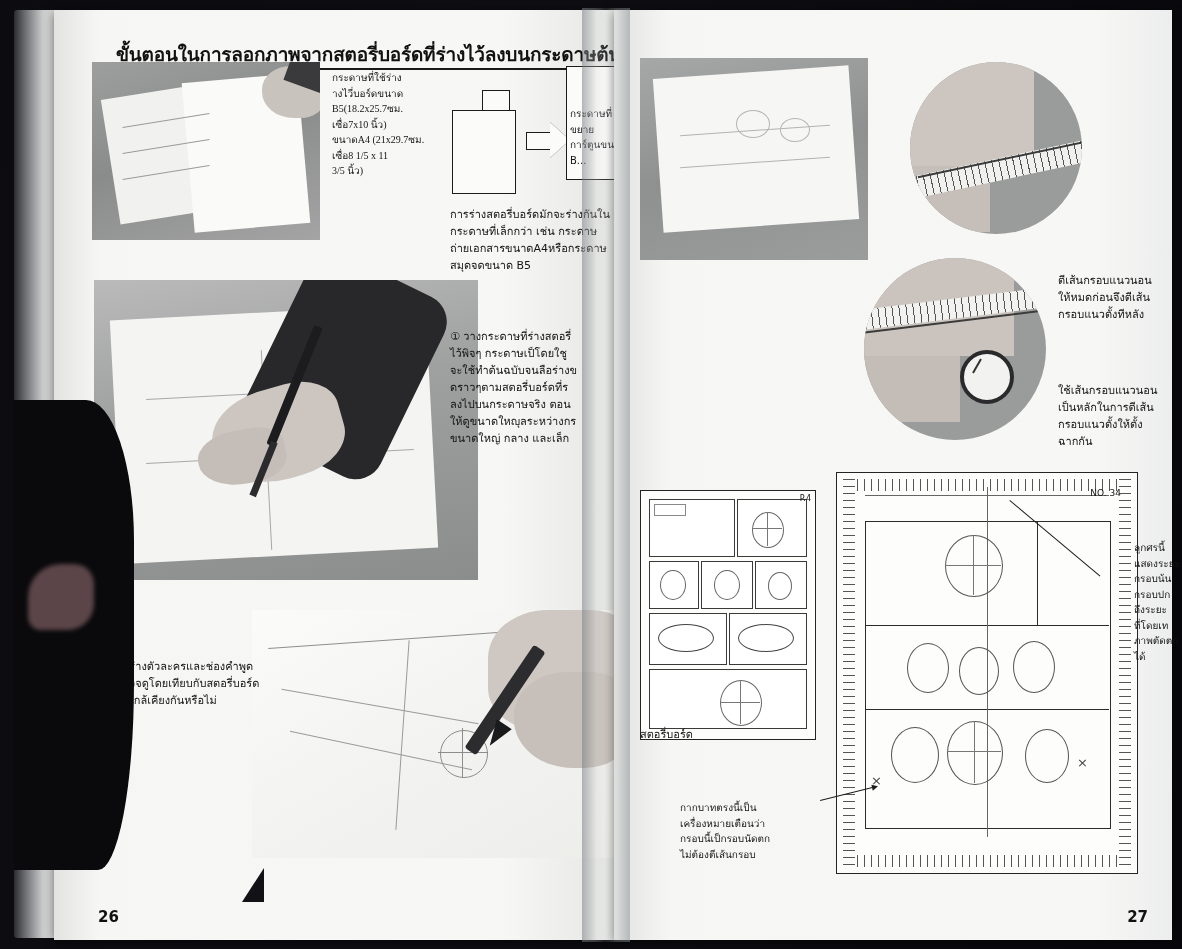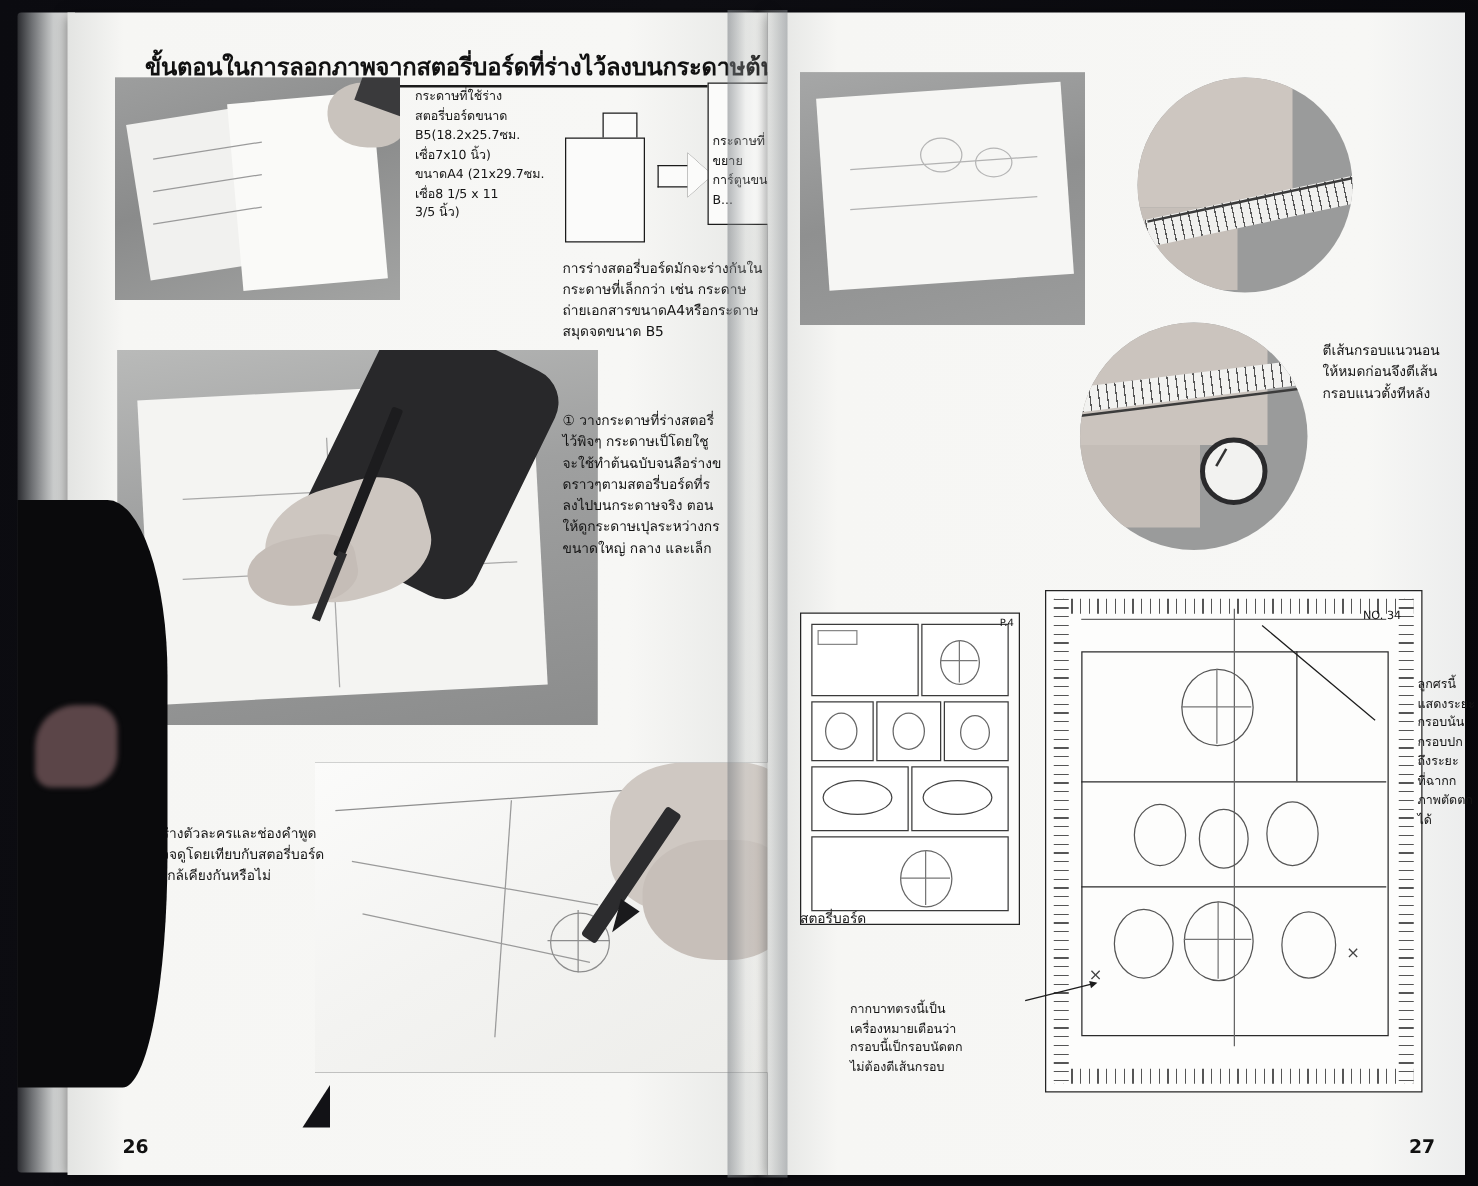--- a/index.html
+++ b/index.html
@@ -246,23 +246,23 @@
         <div class="grad" style="background:linear-gradient(160deg,#9d9e9e 0%, #8a8b8b 45%, #a3a4a3 100%);"></div>
         <div class="sheet" style="left:18px; top:28px; width:118px; height:126px; transform:rotate(-9deg); background:#f1f1ef;"></div>
         <div class="sheet" style="left:96px; top:16px; width:116px; height:150px; transform:rotate(-5deg); background:#fafaf8;"></div>
         <div class="panel-line" style="left:30px; top:58px; width:88px; height:1px; transform:rotate(-9deg); background:#9a9a9a;"></div>
         <div class="panel-line" style="left:30px; top:84px; width:88px; height:1px; transform:rotate(-9deg); background:#9a9a9a;"></div>
         <div class="panel-line" style="left:30px; top:110px; width:88px; height:1px; transform:rotate(-9deg); background:#9a9a9a;"></div>
         <div class="hand" style="right:-6px; top:4px; width:64px; height:52px; background:#c9c3bd;"></div>
         <div class="arm" style="right:-10px; top:-8px; width:42px; height:34px; background:#3a3a3c; transform:rotate(20deg);"></div>
       </div>
 
-      <div class="caption small th" style="left:278px; top:60px; width:120px;">
+      <div class="caption small th" style="left:278px; top:60px; width:120px;font-family:Liberation Serif, serif;">
         <div>กระดาษที่ใช้ร่าง</div>
-        <div>สตอรี่บอร์ดขนาด</div>
+        <div>างไวี่บอร์ดขนาด</div>
         <div>B5(18.2x25.7ซม.</div>
         <div>เซื่อ7x10  นิ้ว)</div>
         <div>ขนาดA4  (21x29.7ซม.</div>
         <div>เซื่อ8  1/5 x 11</div>
         <div>3/5  นิ้ว)</div>
       </div>
 
       <div class="diagram-box" style="left:428px; top:80px; width:26px; height:34px;"></div>
       <div class="diagram-box" style="left:398px; top:100px; width:62px; height:82px;"></div>
       <div style="position:absolute; left:472px; top:122px; width:26px; height:16px; background:#fbfbfa; border:1.4px solid #1b1b1b; border-right:none;"></div>
@@ -294,21 +294,21 @@
         <div class="pencil" style="left:196px; top:42px; width:9px; height:128px; transform:rotate(22deg); background:#1c1c1e; border-radius:2px;"></div>
         <div class="pencil" style="left:166px; top:160px; width:7px; height:58px; transform:rotate(22deg); background:#2b2b2d;"></div>
       </div>
 
       <div class="caption th" style="left:396px; top:318px; width:172px;">
         <div>① วางกระดาษที่ร่างสตอรี่</div>
         <div>ไว้พิจๆ  กระดาษเป็โดยใชู</div>
         <div>จะใช้ทำต้นฉบับจนลือร่างข</div>
         <div>ดราวๆตามสตอรี่บอร์ดที่ร</div>
         <div>ลงไปบนกระดาษจริง  ตอน</div>
-        <div>ให้ดูกระดาษเปุลระหว่างกร</div>
+        <div>ให้ดูขนาดใหญุลระหว่างกร</div>
         <div>ขนาดใหญ่  กลาง  และเล็ก</div>
       </div>
 
       <div class="photo" style="left:198px; top:600px; width:372px; height:248px;">
         <div class="grad" style="background:linear-gradient(150deg,#fbfbfa 0%, #f3f3f1 48%, #ededea 100%);"></div>
         <div class="panel-line" style="left:16px; top:30px; width:230px; height:1px; background:#8e8e8e; transform:rotate(-4deg);"></div>
         <div class="panel-line" style="left:28px; top:96px; width:200px; height:1px; background:#9a9a9a; transform:rotate(10deg);"></div>
         <div class="panel-line" style="left:36px; top:140px; width:186px; height:1px; background:#9a9a9a; transform:rotate(12deg);"></div>
         <div class="panel-line" style="left:150px; top:30px; width:1px; height:190px; background:#9a9a9a; transform:rotate(4deg);"></div>
         <div class="face-oval" style="left:188px; top:120px; width:46px; height:46px; border-color:#8d8d8d;"></div>
@@ -361,20 +361,26 @@
         <div class="pencil" style="left:64px; top:22px; width:8px; height:52px; transform:rotate(26deg); background:#232325;"></div>
       </div>
 
 
       <div class="caption th" style="left:444px; top:262px; width:114px;">
         <div>ตีเส้นกรอบแนวนอน</div>
         <div>ให้หมดก่อนจึงตีเส้น</div>
         <div>กรอบแนวตั้งทีหลัง</div>
       </div>
 
+      <div class="caption th" style="left:444px; top:372px; width:116px;">
+        <div>ใช้เส้นกรอบแนวนอน</div>
+        <div>เป็นหลักในการตีเส้น</div>
+        <div>กรอบแนวตั้งให้ตั้ง</div>
+        <div>ฉากกัน</div>
+      </div>
 
       <div class="framebox" style="left:26px; top:480px; width:174px; height:248px;">
         <div class="sb-cell" style="left:8px; top:8px; width:84px; height:56px;">
           <div style="position:absolute;left:4px;top:4px;width:30px;height:10px;border:1px solid #888;"></div>
         </div>
         <div class="sb-cell" style="left:96px; top:8px; width:68px; height:56px;">
           <div class="face-oval" style="left:14px; top:12px; width:30px; height:34px; border-color:#666;"></div>
           <div class="cross-v" style="left:29px; top:12px; width:1px; height:34px;"></div>
           <div class="cross-h" style="left:14px; top:28px; width:30px; height:1px;"></div>
         </div>
@@ -434,21 +440,21 @@
         <div class="caption small th" style="right:16px; top:14px; font-size:9px;">NO. 34</div>
       </div>
 
       <div class="lead-line" style="left:396px; top:490px; width:118px; transform:rotate(40deg); height:1.2px;"></div>
       <div class="caption th" style="left:520px; top:530px; width:48px; font-size:10px;">
         <div>ลูกศรนี้</div>
         <div>แสดงระยะ</div>
         <div>กรอบน้น</div>
         <div>กรอบปก</div>
         <div>ถึงระยะ</div>
-        <div>ที่ฉากก</div>
+        <div>ที่โดยเท</div>
         <div>ภาพตัดตก</div>
         <div>ได้</div>
       </div>
 
       <div class="caption th" style="left:66px; top:790px; width:146px; font-size:10px;">
         <div>กากบาทตรงนี้เป็น</div>
         <div>เครื่องหมายเตือนว่า</div>
         <div>กรอบนี้เป็กรอบนัดตก</div>
         <div>ไม่ต้องตีเส้นกรอบ</div>
       </div>

